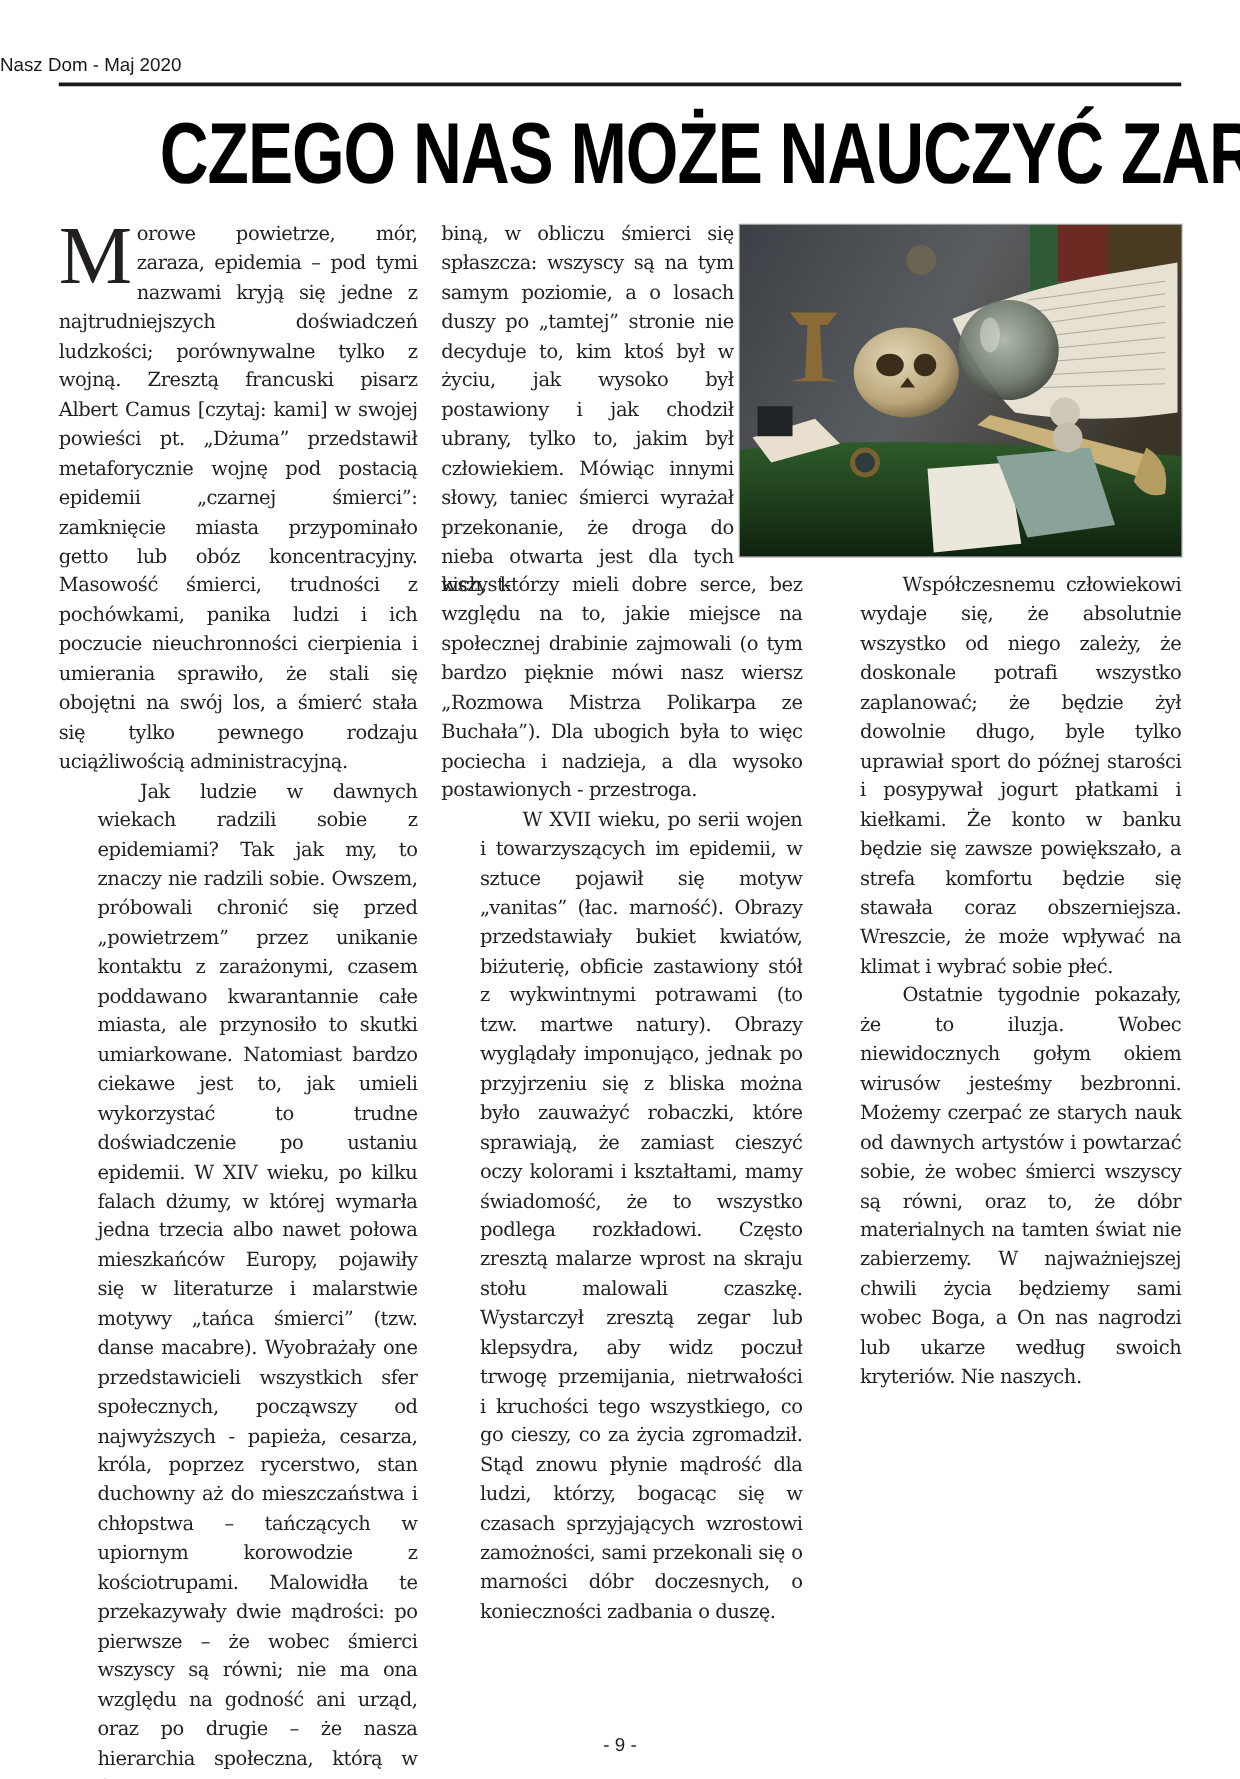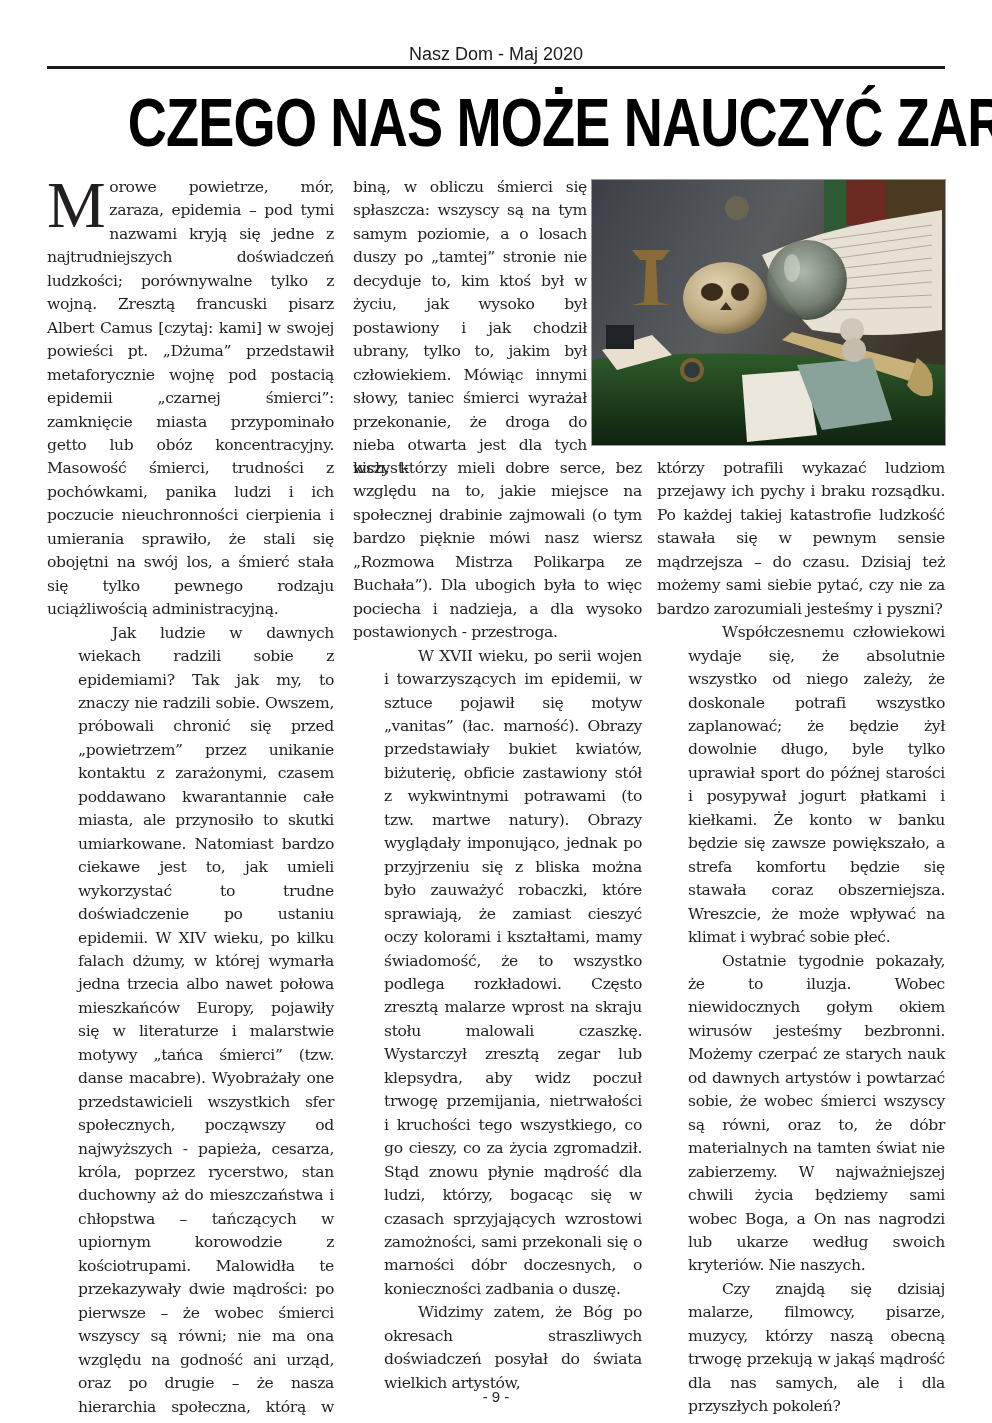--- a/index.html
+++ b/index.html
@@ -1,19 +1,19 @@
 <!DOCTYPE html>
 <html><head>
 <meta charset="utf-8">
 <style>
   html, body { margin: 0; padding: 0; background: #ffffff; }
   body { width: 992px; height: 1423px; position: relative; overflow: hidden; color: #231f20; }
   .running-head {
-    position: absolute; left: 0; width: 992px; top: 44px; text-align: center;
-    font-family: "Liberation Sans", sans-serif; font-size: 18px; color: #1a1a1a;
+    position: absolute; left: 0; width: 992px; top: 44px; 
+    font-family: "Liberation Sans", sans-serif; font-size: 15px; color: #1a1a1a;
   }
   .rule { position: absolute; left: 47px; width: 898px; top: 66px; height: 3px; background: #1a1a1a; }
   .headline {
     position: absolute; left: 47px; width: 898px; top: 78px; height: 84px;
     text-align: center; font-family: "Liberation Sans", sans-serif; font-weight: 700;
     font-size: 66px; line-height: 84px; color: #000; letter-spacing: -1px;
     transform: scaleX(0.82) scaleY(1.05); transform-origin: center top; white-space: nowrap;
   }
   .col {
     position: absolute; font-family: "DejaVu Serif", "Liberation Serif", serif;
@@ -113,23 +113,20 @@
     <rect x="14" y="145" width="28" height="24" fill="#1f2326"></rect>
     <circle cx="260" cy="150" r="12" fill="#cfc8b8"></circle>
     <circle cx="262" cy="170" r="12" fill="#c4bdad"></circle>
     <circle cx="145" cy="28" r="12" fill="#6a6553"></circle>
   </svg>
 </div>
 
 <div class="col col2b">
   <p>kich, którzy mieli dobre serce, bez względu na to, jakie miejsce na społecznej drabinie zajmowali (o tym bardzo pięknie mówi nasz wiersz „Rozmowa Mistrza Polikarpa ze Buchała”). Dla ubogich była to więc pociecha i nadzieja, a dla wysoko postawionych - przestroga.</p>
   <p class="indent">W XVII wieku, po serii wojen i towarzyszących im epidemii, w sztuce pojawił się motyw „vanitas” (łac. marność). Obrazy przedstawiały bukiet kwiatów, biżuterię, obficie zastawiony stół z wykwintnymi potrawami (to tzw. martwe natury). Obrazy wyglądały imponująco, jednak po przyjrzeniu się z bliska można było zauważyć robaczki, które sprawiają, że zamiast cieszyć oczy kolorami i kształtami, mamy świadomość, że to wszystko podlega rozkładowi. Często zresztą malarze wprost na skraju stołu malowali czaszkę. Wystarczył zresztą zegar lub klepsydra, aby widz poczuł trwogę przemijania, nietrwałości i kruchości tego wszystkiego, co go cieszy, co za życia zgromadził. Stąd znowu płynie mądrość dla ludzi, którzy, bogacąc się w czasach sprzyjających wzrostowi zamożności, sami przekonali się o marności dóbr doczesnych, o konieczności zadbania o duszę.</p>
-  <p class="indent">Widzimy zatem, że Bóg po okresach straszliwych doświadczeń posyłał do świata wielkich artystów,</p>
 </div>
 
 <div class="col col3">
-  <p>którzy potrafili wykazać ludziom przejawy ich pychy i braku rozsądku. Po każdej takiej katastrofie ludzkość stawała się w pewnym sensie mądrzejsza – do czasu.  Dzisiaj też możemy sami siebie pytać, czy nie za bardzo zarozumiali jesteśmy i pyszni?</p>
   <p class="indent">Współczesnemu człowiekowi wydaje się, że absolutnie wszystko od niego zależy, że doskonale potrafi wszystko zaplanować; że będzie żył dowolnie długo, byle tylko uprawiał sport do późnej starości i posypywał jogurt płatkami i kiełkami. Że konto w banku będzie się zawsze powiększało, a strefa komfortu będzie się stawała coraz obszerniejsza. Wreszcie, że może wpływać na klimat i wybrać sobie płeć.</p>
   <p class="indent">Ostatnie tygodnie pokazały, że to iluzja. Wobec niewidocznych gołym okiem wirusów jesteśmy bezbronni. Możemy czerpać ze starych nauk od dawnych artystów i powtarzać sobie, że wobec śmierci wszyscy są równi, oraz to, że dóbr materialnych na tamten świat nie zabierzemy. W najważniejszej chwili życia będziemy sami wobec Boga, a On nas nagrodzi lub ukarze według swoich kryteriów. Nie naszych.</p>
-  <p class="indent"><span>Czy znajdą się dzisiaj malarze, filmowcy, pisarze, muzycy, którzy naszą obecną trwogę przekują w jakąś mądrość dla nas samych, ale i dla przyszłych pokoleń?</span> <span class="author">Antoni Buchała</span></p>
 </div>
 
 <div class="page-number">- 9 -</div>
 
 </body></html>

